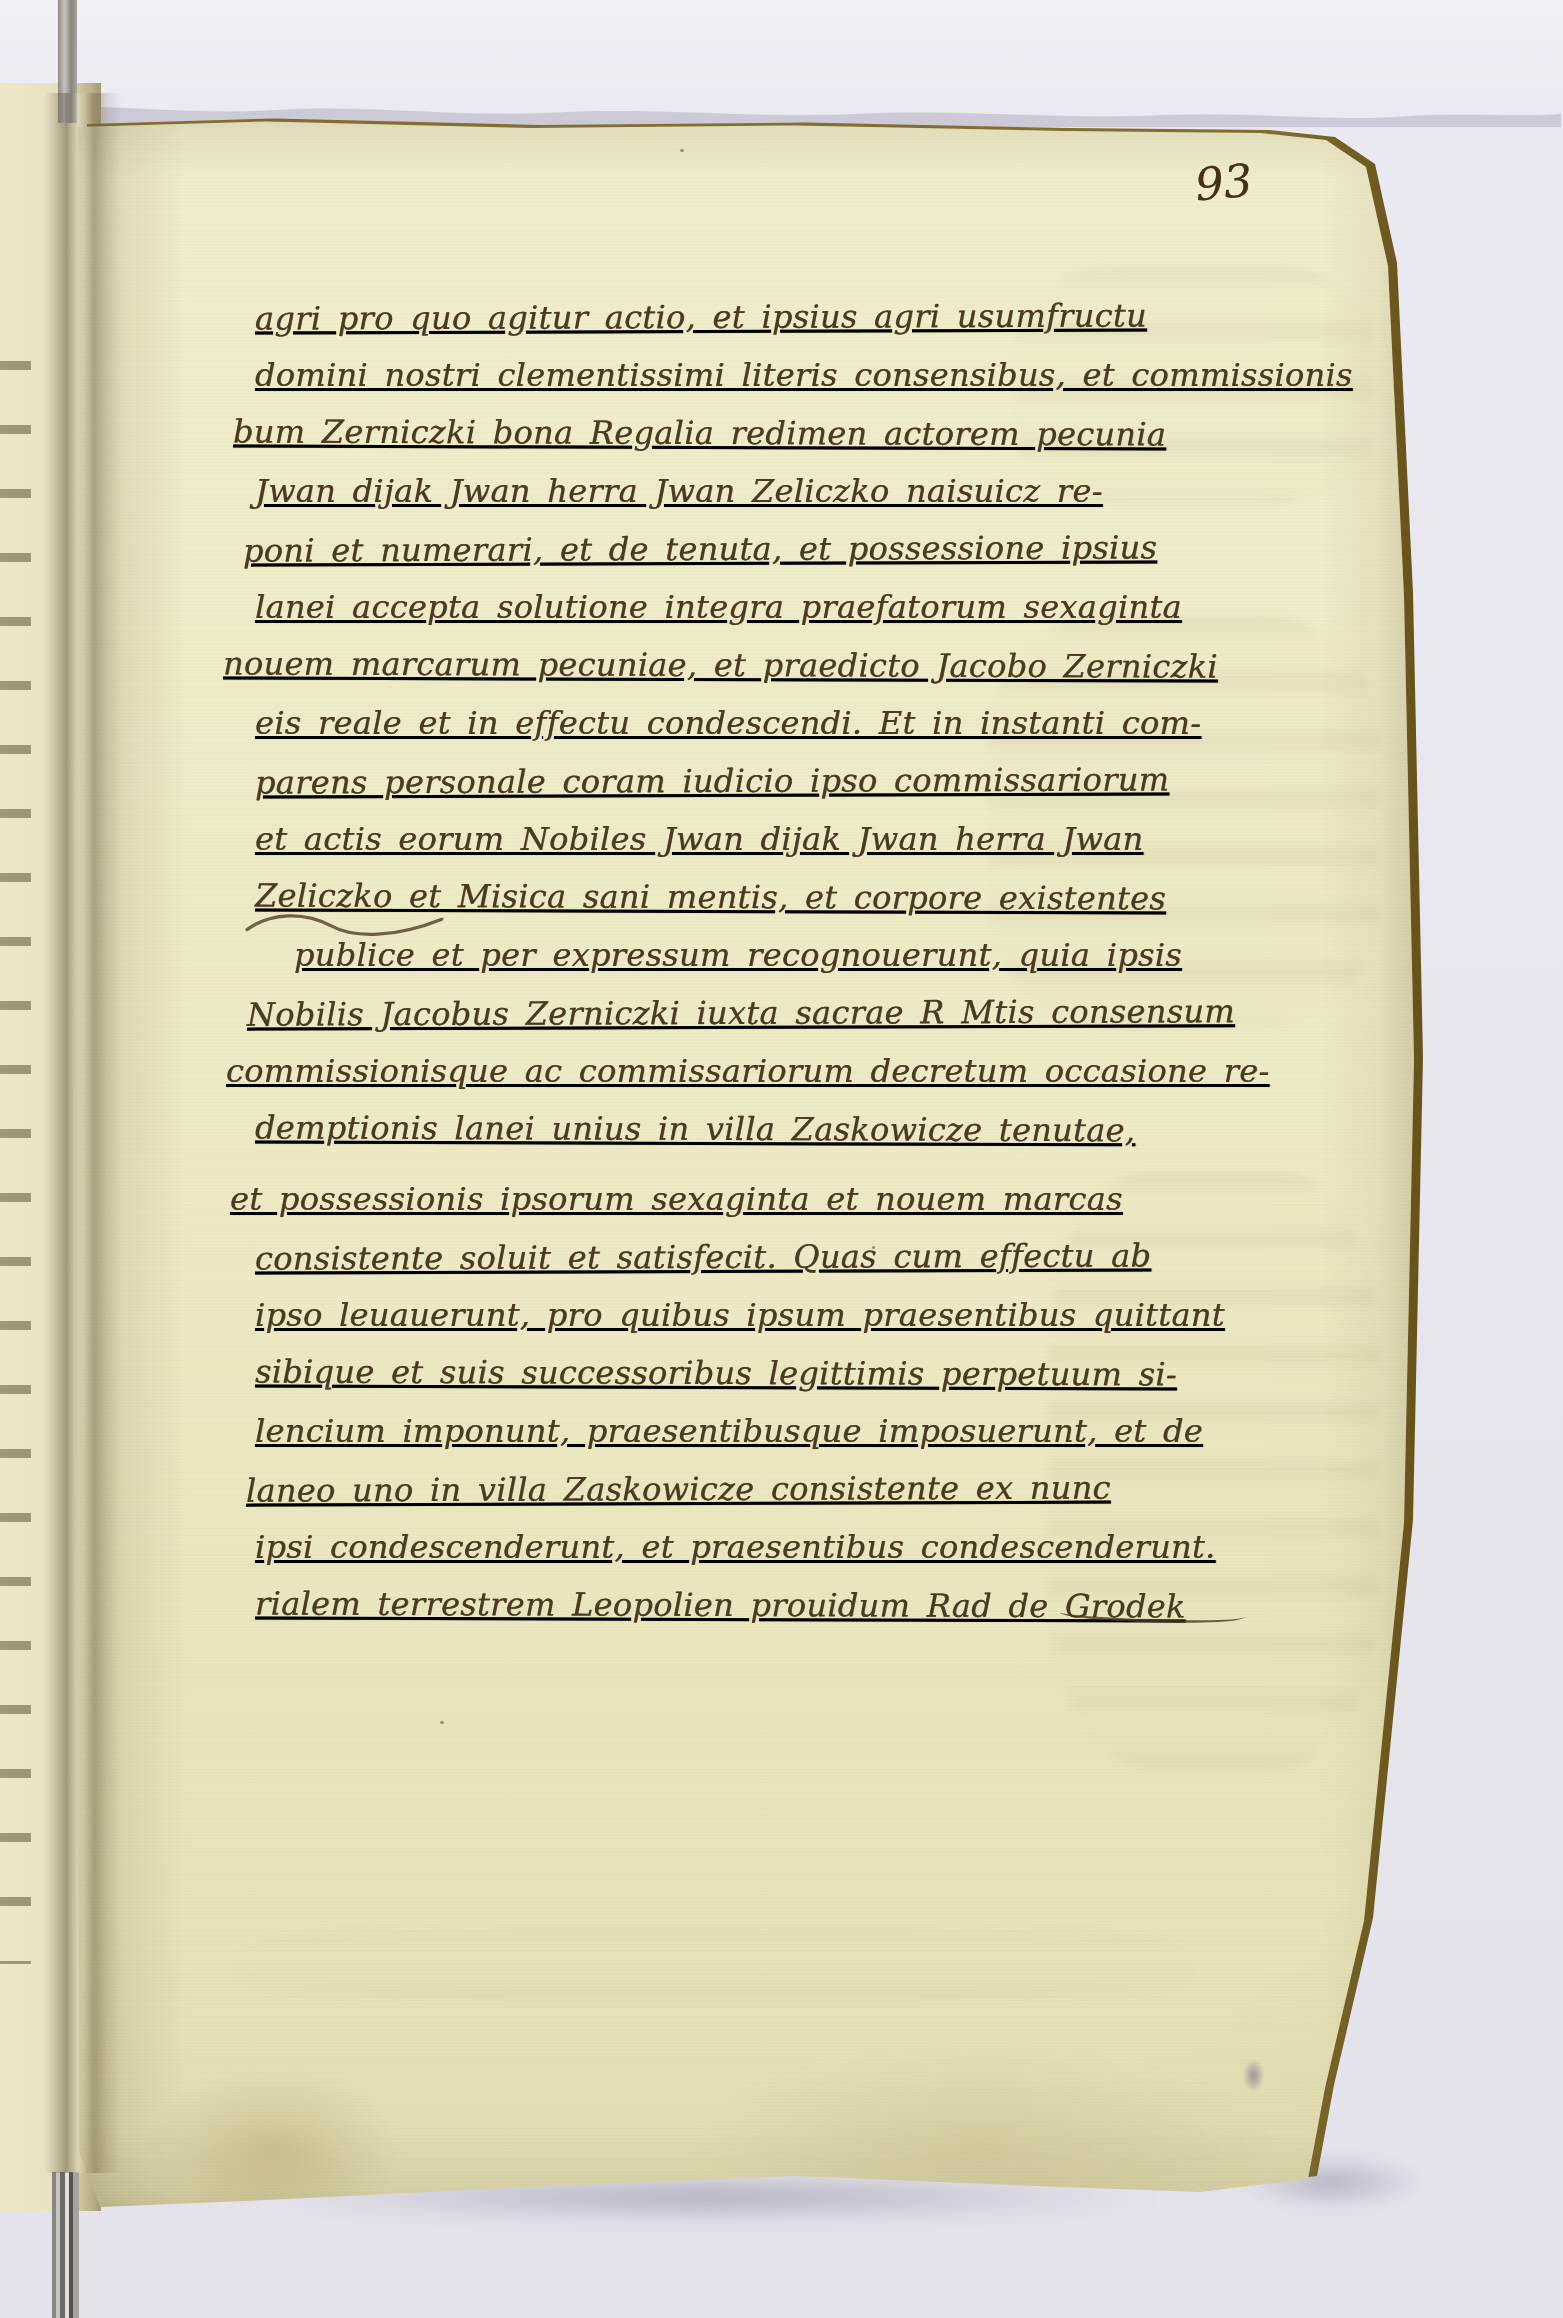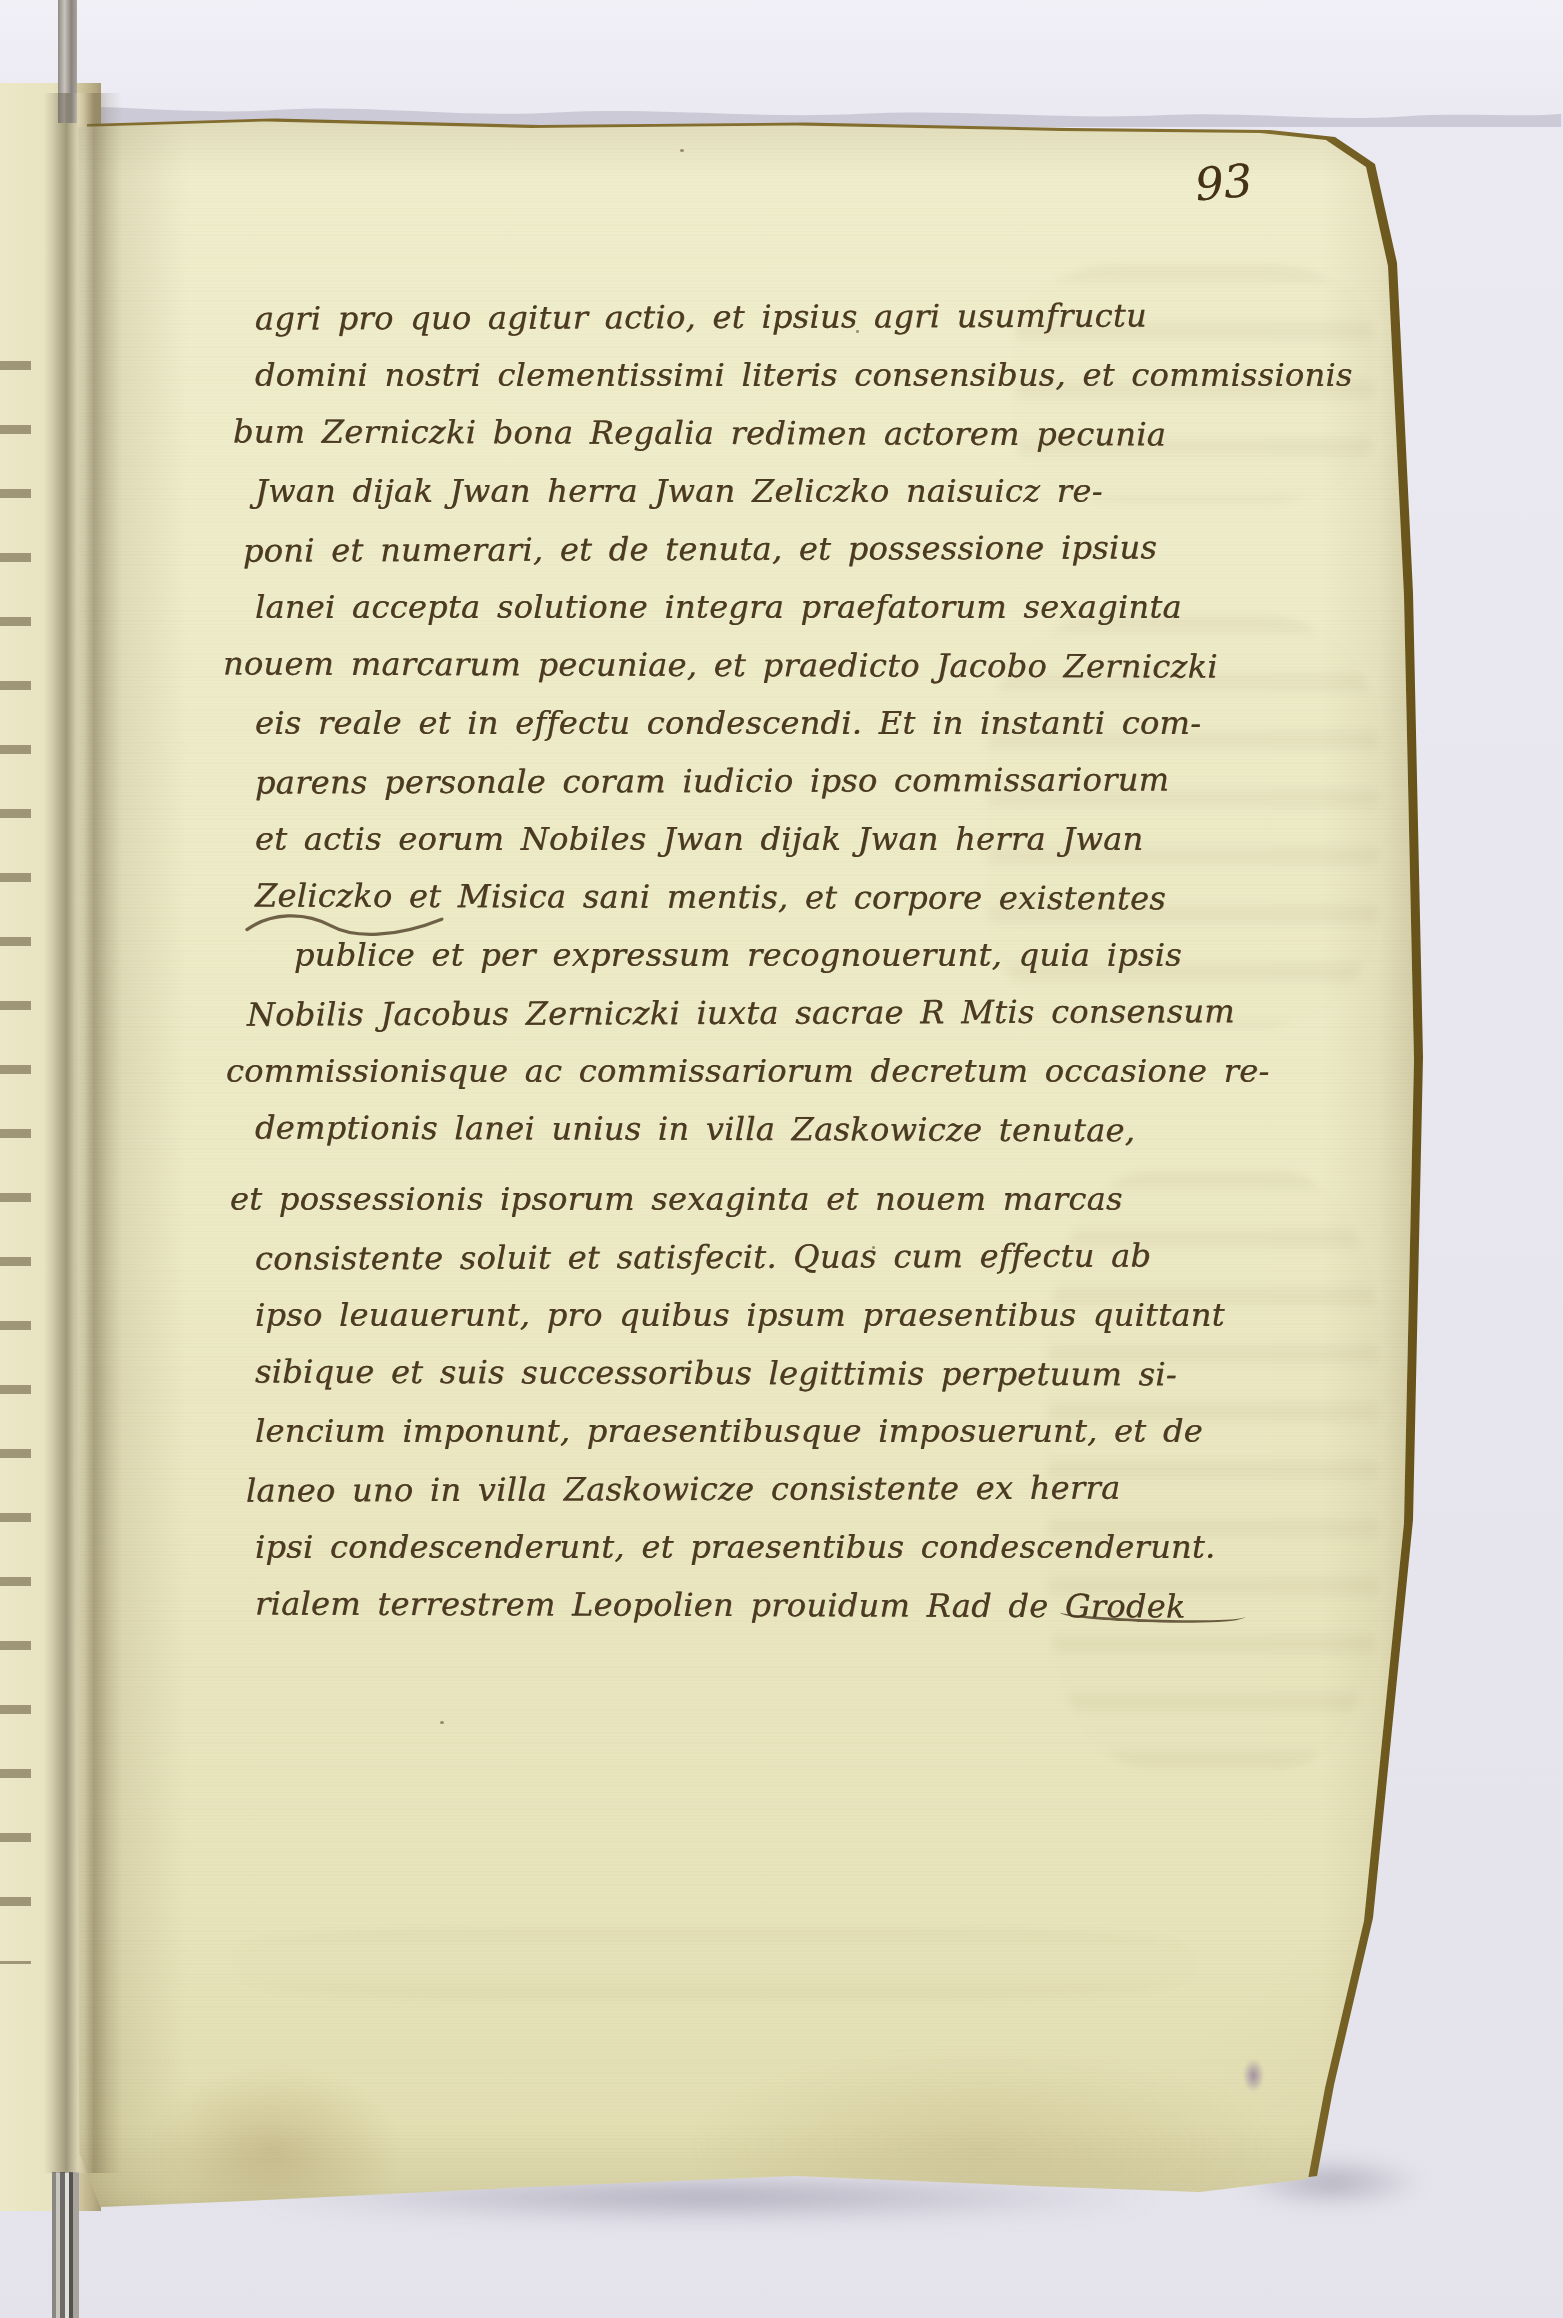--- a/index.html
+++ b/index.html
@@ -51,21 +51,21 @@
           linear-gradient(0deg, rgba(108,94,52,.28) 0, rgba(108,94,52,.10) 40px, rgba(108,94,52,0) 106px),
           linear-gradient(180deg,#f0edcb 0%,#ece9c4 55%,#e7e3ba 85%,#e1dcaf 100%);}
   .paper-texture{position:absolute;inset:0;
         background:repeating-linear-gradient(180deg, rgba(110,100,60,.03) 0 1.3px, rgba(255,255,255,.02) 1.3px 3.3px);
         opacity:.6;}
 
   .page-number{position:absolute;left:1121px;top:57px;
         font:italic 45px "DejaVu Serif",serif;color:#433216;transform:rotate(-5deg);
         text-shadow:0.3px 0.2px 0 rgba(67,50,22,.6);}
 
-  .text-block{position:absolute;left:181px;top:199px;width:927px;}
+  .text-block{position:absolute;left:181px;top:199px;width:927px;text-decoration:underline;}
   .text-line{height:58px;line-height:58px;white-space:nowrap;
         font:italic 32px "DejaVu Serif",serif;color:#4b3a22;
         letter-spacing:0.3px;word-spacing:6px;
         text-shadow:0.4px 0.1px 0 rgba(75,58,34,.6), -0.2px 0 0 rgba(75,58,34,.35);}
   .text-line:nth-child(4n+1){transform:rotate(-.2deg);}
   .text-line:nth-child(4n+3){transform:rotate(.18deg);}
   .text-line:nth-child(3){margin-left:-22.5px;}
   .text-line:nth-child(5){margin-left:-12px;}
   .text-line:nth-child(7){margin-left:-32px;}
   .text-line:nth-child(12){margin-left:-16px;text-align:right;}
@@ -173,21 +173,21 @@
         <div class="text-line">Zeliczko et Misica sani mentis, et corpore existentes</div>
         <div class="text-line">publice et per expressum recognouerunt, quia ipsis</div>
         <div class="text-line">Nobilis Jacobus Zerniczki iuxta sacrae R Mtis consensum</div>
         <div class="text-line">commissionisque ac commissariorum decretum occasione re-</div>
         <div class="text-line">demptionis lanei unius in villa Zaskowicze tenutae,</div>
         <div class="text-line">et possessionis ipsorum sexaginta et nouem marcas</div>
         <div class="text-line">consistente soluit et satisfecit. Quas cum effectu ab</div>
         <div class="text-line">ipso leuauerunt, pro quibus ipsum praesentibus quittant</div>
         <div class="text-line">sibique et suis successoribus legittimis perpetuum si-</div>
         <div class="text-line">lencium imponunt, praesentibusque imposuerunt, et de</div>
-        <div class="text-line">laneo uno in villa Zaskowicze consistente ex herra</div>
+        <div class="text-line">laneo uno in villa Zaskowicze consistente ex nunc</div>
         <div class="text-line">ipsi condescenderunt, et praesentibus condescenderunt.</div>
         <div class="text-line">rialem terrestrem Leopolien prouidum Rad de Grodek</div>
       </div>
   </div>
 
   <div class="gutter-rod-top"></div>
   <div class="gutter-rod-bottom"></div>
   <div class="gutter-rod-overlay"></div>
 
 </div>

